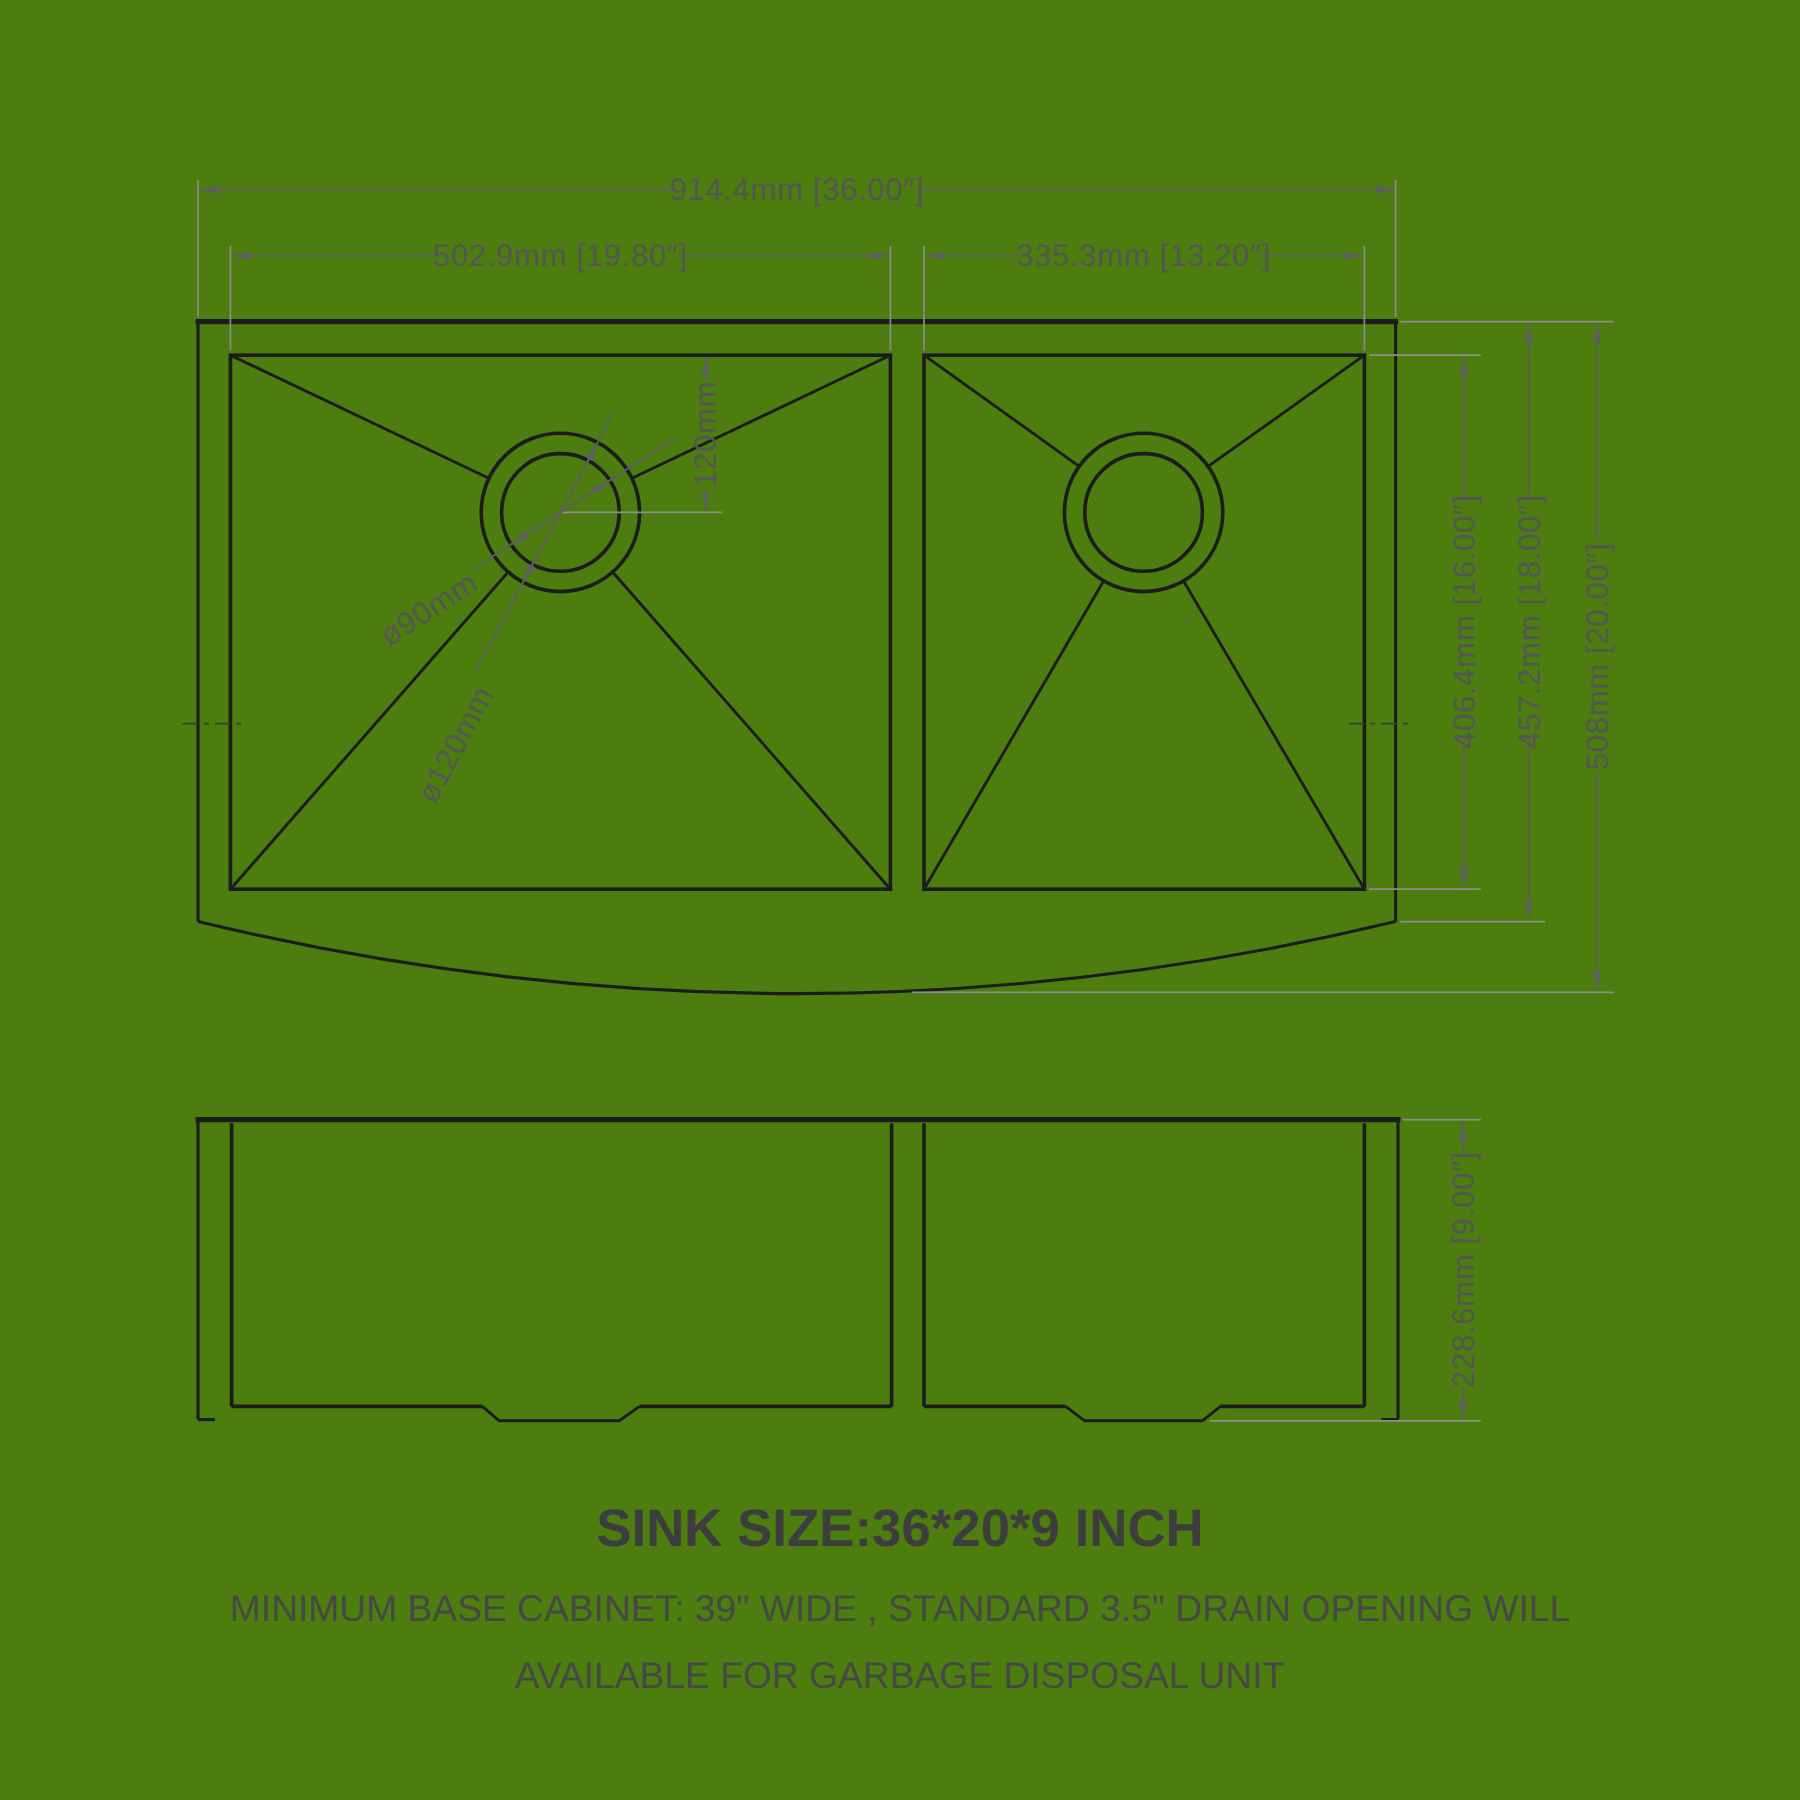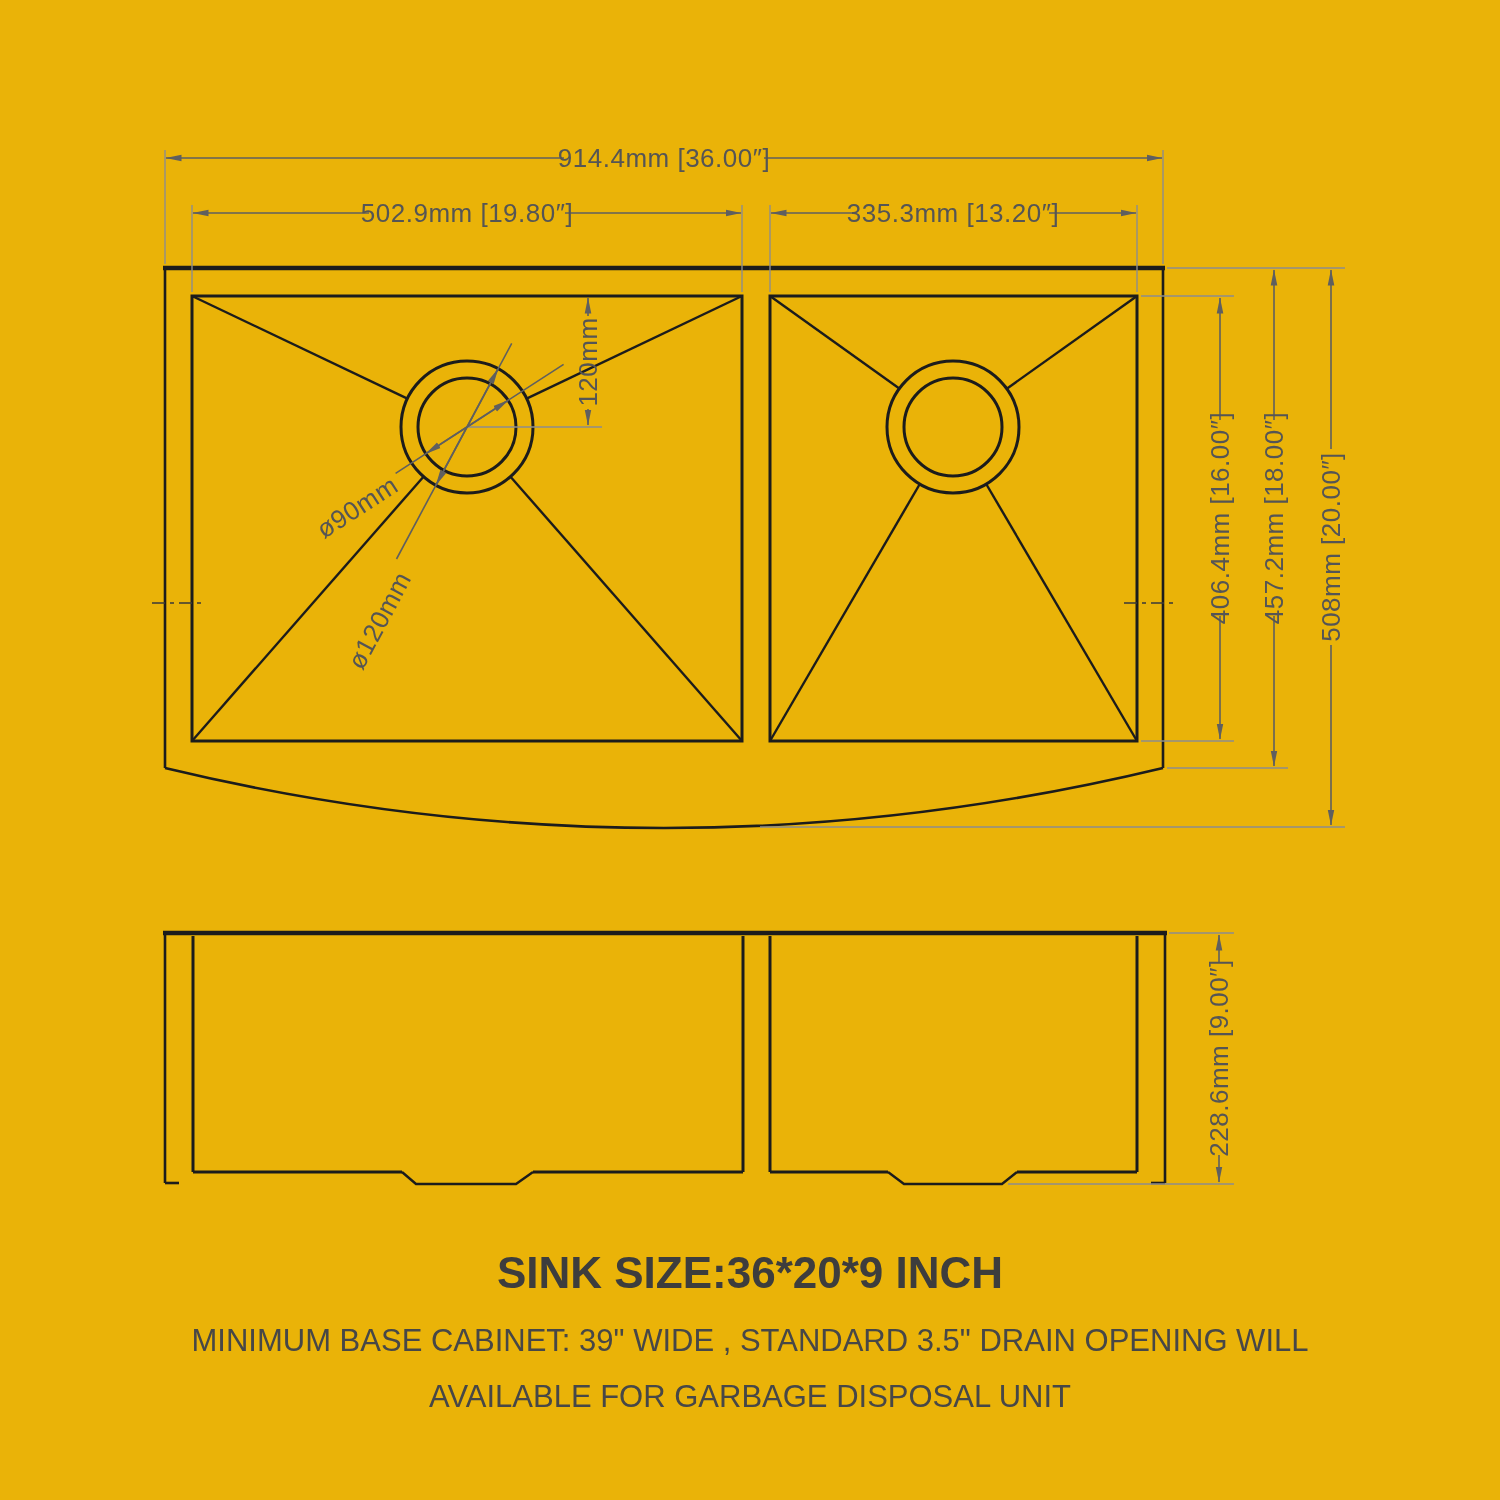--- a/index.html
+++ b/index.html
@@ -1,19 +1,19 @@
 <!DOCTYPE html>
 <html><head>
 <meta charset="utf-8">
 <style>
   html,body{margin:0;padding:0;background:#fff;}
   #canvas{
     position:relative;
     width:1500px;height:1500px;
-    background:#eab308;
+    background:#4d7c0f;
     font-family:"Liberation Sans", sans-serif;
     overflow:hidden;
     text-align:center;
   }
   svg{display:block;}
   .main-line{stroke:#1c1c1c;fill:none;}
   .ext-line{stroke:#8d8d8d;stroke-width:1.4;fill:none;}
   .dim-line{stroke:#5f5f5f;stroke-width:1.6;fill:none;}
   .center-line{stroke:#3a3a3a;stroke-width:1.6;fill:none;stroke-dasharray:13 5 4 5;}
   .dim-text{

